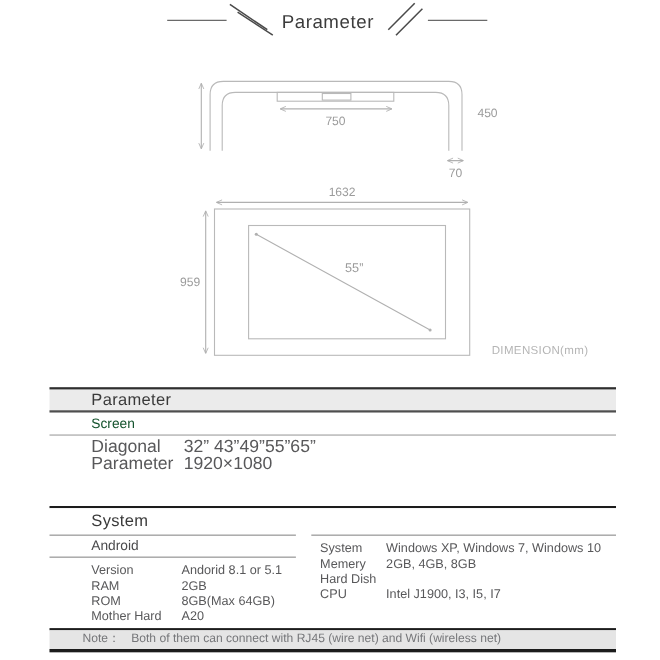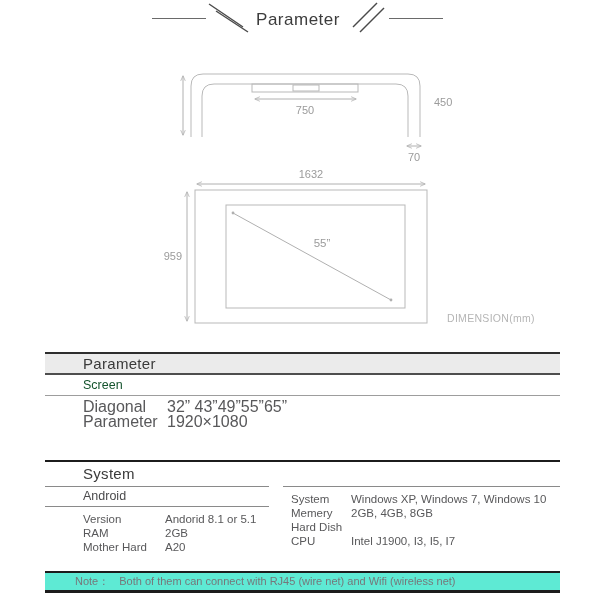--- a/index.html
+++ b/index.html
@@ -46,21 +46,21 @@
   }
   .col.left .colhead{padding-left:38px;}
   .col.right .colhead{padding-left:8px;}
   .crows{box-sizing:border-box;height:64px;padding-top:5px;}
   .col.left .crows{padding-left:38px;}
   .col.right .crows{padding-left:8px;}
   .crow{display:flex;font-size:11.5px;line-height:14px;white-space:nowrap;}
   .col.left .crow .lab{width:82px;flex:none;}
   .col.right .crow .lab{width:60px;flex:none;}
   .notebar{
-    box-sizing:border-box;height:20px;background:#5eead4;
+    box-sizing:border-box;height:20px;background:#e5e5e5;
     border-bottom:3px solid #1c1c1c;
     font-size:11px;line-height:17px;color:#76777a;padding-left:30px;
     white-space:nowrap;
   }
   .notebar .ntext{margin-left:10px;}
 </style>
 </head>
 <body>
 
 <svg class="hdr" viewBox="0 0 600 40">
@@ -151,20 +151,24 @@
       <div class="crows">
         <div class="crow">
           <span class="lab">Version</span>
           <span class="val">Andorid 8.1 or 5.1</span>
         </div>
         <div class="crow">
           <span class="lab">RAM</span>
           <span class="val">2GB</span>
         </div>
         <div class="crow">
+          <span class="lab">ROM</span>
+          <span class="val">8GB(Max 64GB)</span>
+        </div>
+        <div class="crow">
           <span class="lab">Mother Hard</span>
           <span class="val">A20</span>
         </div>
       </div>
     </div>
 
     <div class="col right">
       <div class="crows">
         <div class="crow">
           <span class="lab">System</span>

